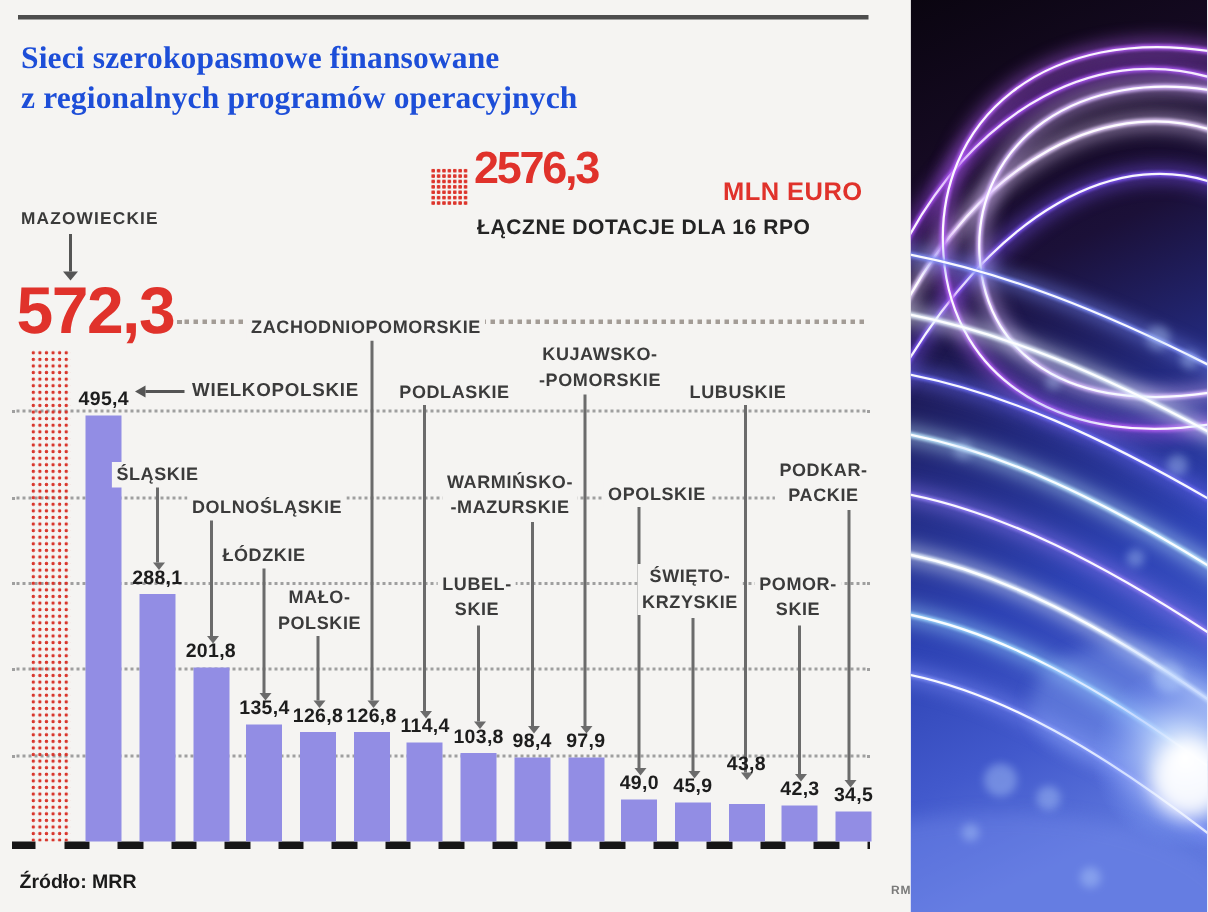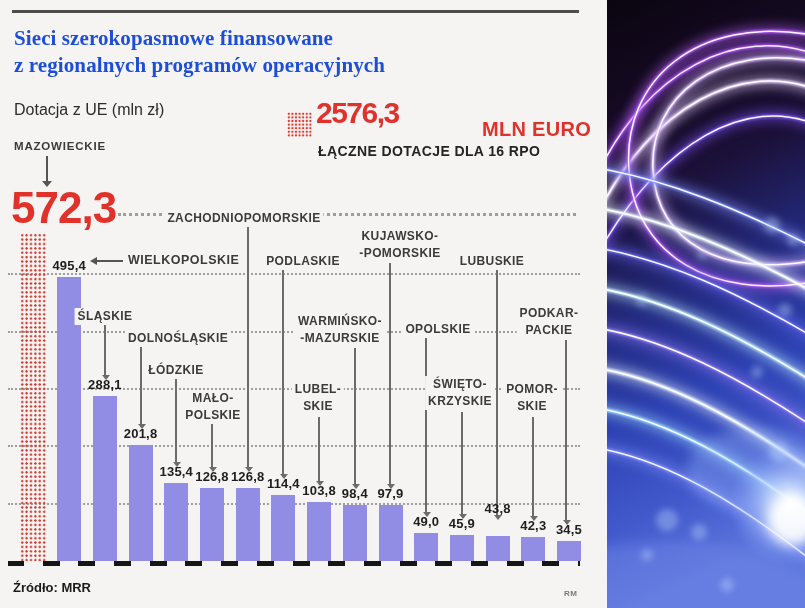--- a/index.html
+++ b/index.html
@@ -5,55 +5,54 @@
   html,body{margin:0;padding:0;}
   body{width:805px;height:608px;overflow:hidden;font-family:"Liberation Sans","DejaVu Sans",sans-serif;background:#fff;}
   .stage{position:relative;width:805px;height:608px;}
   .left-panel{position:absolute;left:0;top:0;width:607px;height:608px;background:#f5f4f2;}
   .photo-panel{position:absolute;left:607px;top:0;width:198px;height:608px;overflow:hidden;}
   .top-rule{position:absolute;left:12px;top:10px;width:567px;height:3px;background:#4d4d4d;}
   .title{position:absolute;left:14px;top:25px;margin:0;font-family:"Liberation Serif","DejaVu Serif",serif;font-size:21px;line-height:1.28;font-weight:bold;color:#1d4ed8;letter-spacing:.1px;}
   .unit-label{position:absolute;left:14px;top:101px;font-size:16px;color:#2c2c2c;}
   .dotgrid{position:absolute;left:287px;top:112px;width:25px;height:25px;background-image:radial-gradient(circle,#dd352c 1.2px,transparent 1.45px);background-size:3.6px 3.6px;}
   .total-value{position:absolute;left:316px;top:96px;font-size:30px;font-weight:bold;letter-spacing:-1.5px;color:#e0322b;}
-  .total-unit{position:absolute;left:482px;top:118px;font-size:20px;font-weight:bold;color:#e0322b;letter-spacing:.3px;}
+  .total-unit{position:absolute;left:482px;top:118px;font-size:17px;font-weight:bold;color:#e0322b;letter-spacing:.3px;}
   .total-caption{position:absolute;left:318px;top:143px;font-size:14px;font-weight:600;color:#242424;letter-spacing:.4px;}
   .maz-label{position:absolute;left:14px;top:140px;font-size:11.5px;font-weight:bold;letter-spacing:.8px;color:#3a3a3a;}
   .maz-arrow-line{position:absolute;left:46px;top:156px;width:2px;height:25px;background:#555;}
   .maz-arrow-head{position:absolute;left:42px;top:181px;width:0;height:0;border-left:5px solid transparent;border-right:5px solid transparent;border-top:6px solid #555;}
   .big-value{position:absolute;left:11px;top:183px;font-size:44px;font-weight:bold;letter-spacing:-1px;color:#e0322b;}
   .leader-dots{position:absolute;left:118px;top:213px;width:458px;height:0;border-top:3px dotted #a39c96;z-index:1;}
   .gridline{position:absolute;left:8px;width:572px;height:0;border-top:2px dotted #9f9f9f;z-index:1;}
   .bar{position:absolute;background:#928de4;z-index:2;}
   .bar-highlight{position:absolute;z-index:2;background-image:radial-gradient(circle,#d8362c 1.1px,transparent 1.3px);background-size:4.4px 4.4px;}
   .val-label{position:absolute;width:56px;margin-left:-28px;text-align:center;font-size:13px;font-weight:bold;color:#1d1d1d;z-index:4;letter-spacing:.2px;}
   .cat-label{position:absolute;text-align:center;font-size:12px;line-height:17px;font-weight:bold;color:#3b3b3b;letter-spacing:.4px;background:#f5f4f2;padding:0 3px;z-index:3;white-space:nowrap;transform:translateX(-50%);}
   .callout-line{position:absolute;width:2px;background:#6b6b6b;z-index:2;}
   .callout-head{position:absolute;width:0;height:0;border-left:4px solid transparent;border-right:4px solid transparent;border-top:5px solid #6b6b6b;z-index:2;margin-left:-3px;}
   .wlkp-label{position:absolute;left:126px;top:253px;font-size:12.5px;font-weight:bold;letter-spacing:.5px;color:#3b3b3b;z-index:3;background:#f5f4f2;padding:0 2px;}
   .wlkp-arrow-line{position:absolute;left:97px;top:260px;width:26px;height:2px;background:#555;z-index:3;}
   .wlkp-arrow-head{position:absolute;left:90px;top:257px;width:0;height:0;border-top:4px solid transparent;border-bottom:4px solid transparent;border-right:7px solid #555;z-index:3;}
   .baseline-dashes{position:absolute;left:8px;top:561px;width:572px;height:5px;background:repeating-linear-gradient(90deg,#161616 0 17px,transparent 17px 35.7px);background-position:-1px 0;z-index:1;}
   .source{position:absolute;left:13px;top:580px;font-size:13px;font-weight:bold;color:#1a1a1a;}
-  .credit{position:absolute;left:564px;top:589px;font-size:8px;font-weight:bold;color:#7a7a7a;letter-spacing:.5px;}
+  .credit{position:absolute;left:594px;top:589px;font-size:8px;font-weight:bold;color:#7a7a7a;letter-spacing:.5px;}
 </style>
 </head>
 <body>
 
 <div class="stage">
 
   <div class="left-panel">
     <div class="top-rule"></div>
 
     <h1 class="title">
       <span>Sieci szerokopasmowe finansowane</span><br>
       <span>z regionalnych programów operacyjnych</span>
     </h1>
 
-    <div class="unit-label">Dotacja z UE (mln zł)</div>
 
     <div class="dotgrid"></div>
     <div class="total-value">2576,3</div>
     <div class="total-unit">MLN EURO</div>
     <div class="total-caption">ŁĄCZNE DOTACJE DLA 16 RPO</div>
 
     <div class="maz-label">MAZOWIECKIE</div>
     <div class="maz-arrow-line"></div>
     <div class="maz-arrow-head"></div>
     <div class="big-value">572,3</div>

